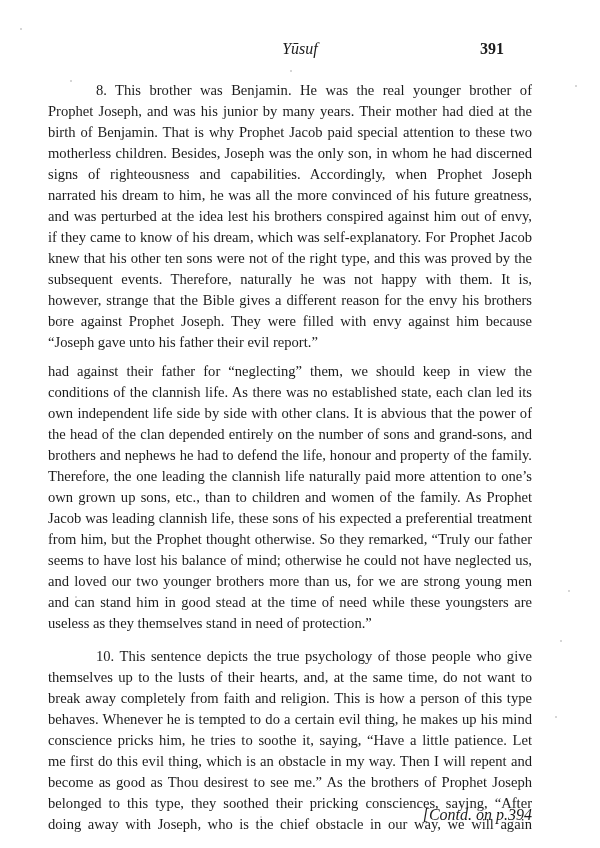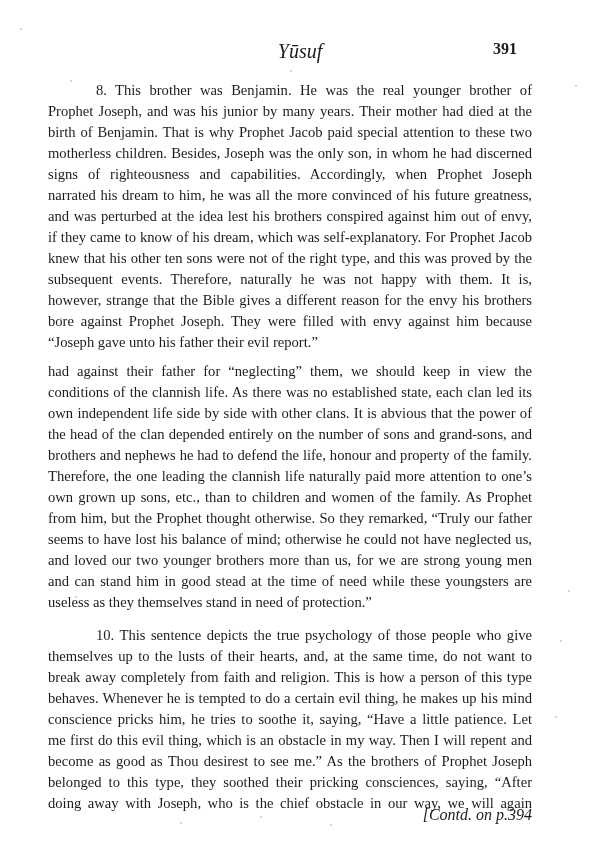--- a/index.html
+++ b/index.html
@@ -4,24 +4,24 @@
   <style>
     html, body { margin: 0; padding: 0; }
     body {
       width: 600px; height: 848px; background: #ffffff; overflow: hidden;
       position: relative;
       font-family: "Liberation Serif", serif; color: #1c1c1c;
     }
     .page { position: absolute; left: 0; top: 0; width: 600px; height: 848px; }
     .running-head {
       position: absolute; top: 40px; left: 0; width: 600px; text-align: center;
-      font-style: italic; font-size: 20px;
+      font-style: italic; font-size: 16px;
     }
     .page-number {
-      position: absolute; top: 40px; left: 480px; width: 50px; text-align: center;
+      position: absolute; top: 40px; left: 480px; width: 50px; text-align: left;
       font-size: 16px; font-weight: bold;
     }
     .body-text { position: absolute; left: 48px; width: 484px; top: 68px; }
     .para { margin: 0; }
     .para + .para { margin-top: 8px; }
     .line {
       display: block; height: 21px; line-height: 21px; font-size: 14.6px;
       white-space: nowrap; text-align: justify; text-align-last: justify;
       overflow: hidden;
     }
@@ -58,20 +58,21 @@
     </div>
 
     <div class="para">
       <span class="line">had against their father for “neglecting” them, we should keep in view the</span>
       <span class="line">conditions of the clannish life. As there was no established state, each clan led its</span>
       <span class="line">own independent life side by side with other clans. It is abvious that the power of</span>
       <span class="line">the head of the clan depended entirely on the number of sons and grand-sons, and</span>
       <span class="line">brothers and nephews he had to defend the life, honour and property of the family.</span>
       <span class="line">Therefore, the one leading the clannish life naturally paid more attention to one’s</span>
       <span class="line">own grown up sons, etc., than to children and women of the family. As Prophet</span>
+      <span class="line">Jacob was leading clannish life, these sons of his expected a preferential treatment</span>
       <span class="line">from him, but the Prophet thought otherwise. So they remarked, “Truly our father</span>
       <span class="line">seems to have lost his balance of mind; otherwise he could not have neglected us,</span>
       <span class="line">and loved our two younger brothers more than us, for we are strong young men</span>
       <span class="line">and can stand him in good stead at the time of need while these youngsters are</span>
       <span class="line last">useless as they themselves stand in need of protection.”</span>
     </div>
 
     <div class="para">
       <span class="line first">10.  This sentence depicts the true psychology of those people who give</span>
       <span class="line">themselves up to the lusts of their hearts, and, at the same time, do not want to</span>

